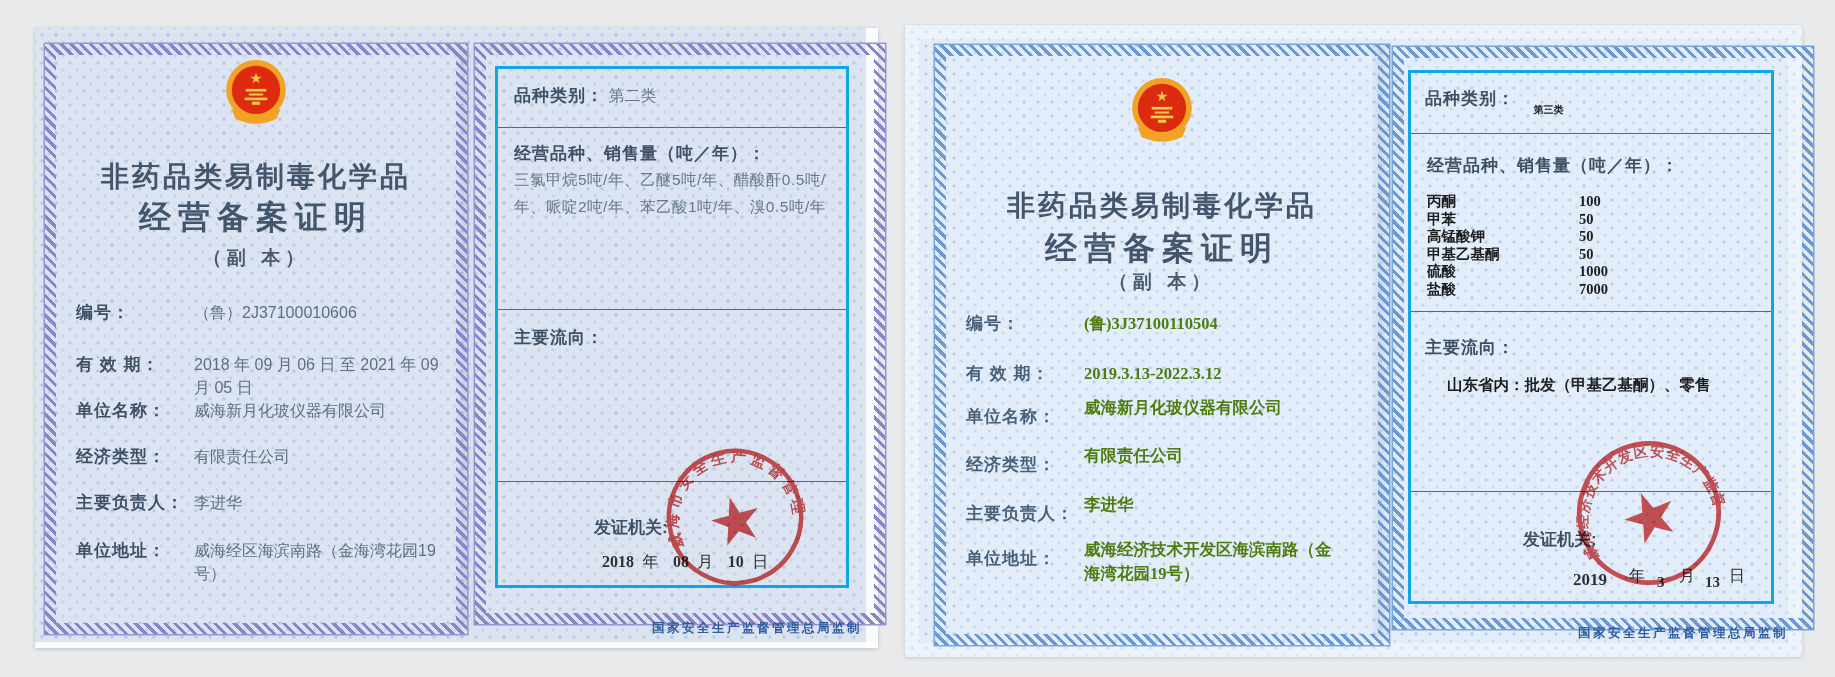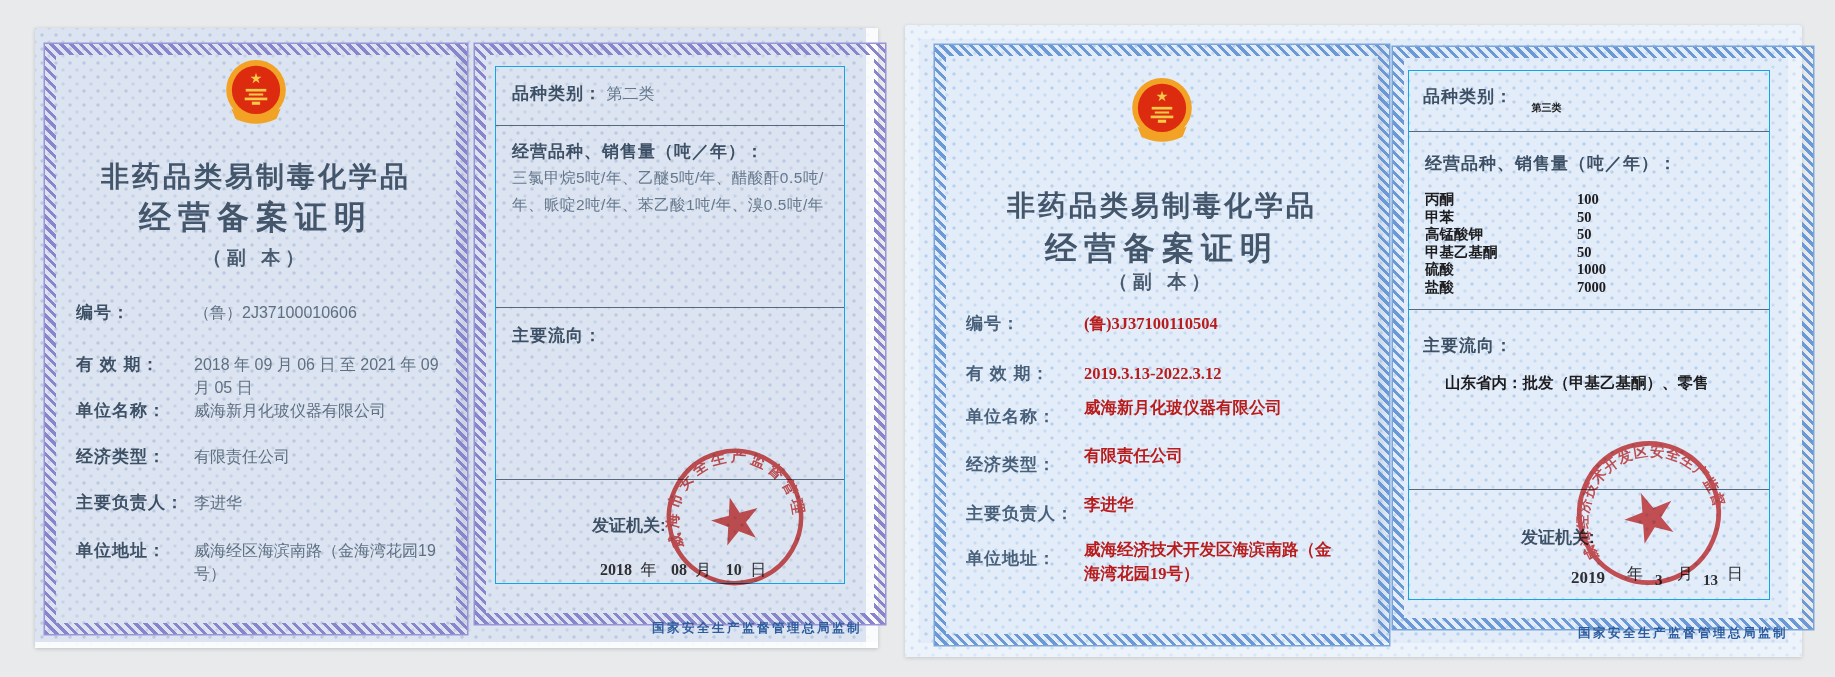--- a/index.html
+++ b/index.html
@@ -36,24 +36,24 @@
   
   .emblem{position:absolute;left:50%;transform:translateX(-50%);}
   .t1,.t2,.sub{position:absolute;left:0;right:0;text-align:center;color:#44566c;font-weight:bold;}
   .t1{font-size:28px;letter-spacing:3px;}
   .t2{font-size:32px;letter-spacing:7px;}
   .sub{font-size:19px;letter-spacing:5px;font-weight:bold;color:#4a5b70;}
   .row{position:absolute;left:20px;right:12px;display:flex;align-items:flex-start;}
   .row .lbl{flex:0 0 118px;color:#3e5066;font-weight:bold;font-size:17px;letter-spacing:1px;}
   .row .val{color:#5f6f82;font-size:16px;line-height:1.45;max-width:246px;}
   .cert-right .row .lbl{color:#48607a;}
-  .cert-right .row .val{font-family:"Liberation Serif",serif;font-weight:bold;color:#b91c1c;font-size:16.5px;max-width:262px;}
+  .cert-right .row .val{font-family:"Liberation Serif",serif;font-weight:bold;color:#4d7c0f;font-size:16.5px;max-width:262px;}
   .cert-right .row .val.raised{position:relative;top:-9px;}
   
-  .inner-box{position:absolute;border:1px solid #0ea5e9;}
+  .inner-box{position:absolute;border:3px solid #0ea5e9;}
   .sec{position:relative;box-sizing:border-box;}
   .sec + .sec{border-top:1px solid #55687c;}
   .plabel{color:#3e5066;font-weight:bold;font-size:17px;letter-spacing:1px;}
   .pval-gray{color:#66778c;font-size:16px;}
   .products-text{color:#66778c;font-size:15.5px;line-height:1.75;margin-top:1px;letter-spacing:.5px;}
   .serifv{font-family:"Liberation Serif",serif;font-weight:bold;color:#1d1d20;}
   .chem-list{margin-top:16px;}
   .chem-row{display:flex;line-height:17.5px;font-size:14.5px;}
   .chem-row .cn{flex:0 0 152px;}
   .issuer{position:absolute;color:#3e5066;font-weight:bold;font-size:17px;}
@@ -68,21 +68,21 @@
   .cert-left .emblem{top:2px;}
   .cert-left .t1{top:103px;} .cert-left .t2{top:141px;} .cert-left .sub{top:190px;}
   .cert-left .r0{top:246px;} .cert-left .r1{top:298px;} .cert-left .r2{top:344px;}
   .cert-left .r3{top:390px;} .cert-left .r4{top:436px;} .cert-left .r5{top:484px;}
   .cert-left .inner-box{left:9px;top:11px;width:348px;height:516px;}
   .cert-left .s1{height:58px;padding:15px 0 0 16px;}
   .cert-left .s2{height:182px;padding:14px 14px 0 16px;}
   .cert-left .s3{height:172px;padding:16px 14px 0 16px;}
   .cert-left .s4{height:102px;}
   .cert-left .issuer{left:96px;top:34px;}
-  .cert-left .dateline{left:104px;top:70px;margin-top:10px;}
+  .cert-left .dateline{left:104px;top:70px;}
   .cert-left .stamp{left:174px;top:387px;transform:rotate(-15deg);}
   .cert-left .footer{top:592px;right:16px;}
   .cert-left .edge-right{right:0;top:0;bottom:0;width:12px;}
   .cert-left .edge-bottom{left:0;right:0;bottom:0;height:6px;}
   
   .cert-right .page1{left:30px;top:20px;width:432px;height:578px;}
   .cert-right .page2{left:488px;top:22px;width:398px;height:560px;}
   .cert-right .fold{left:466px;}
   .cert-right .emblem{top:19px;}
   .cert-right .t1{top:131px;} .cert-right .t2{top:171px;} .cert-right .sub{top:213px;}

